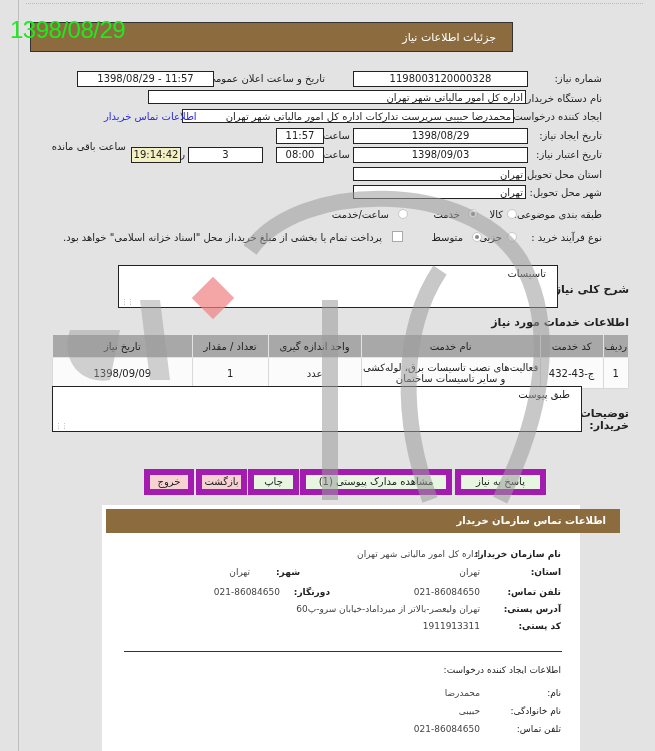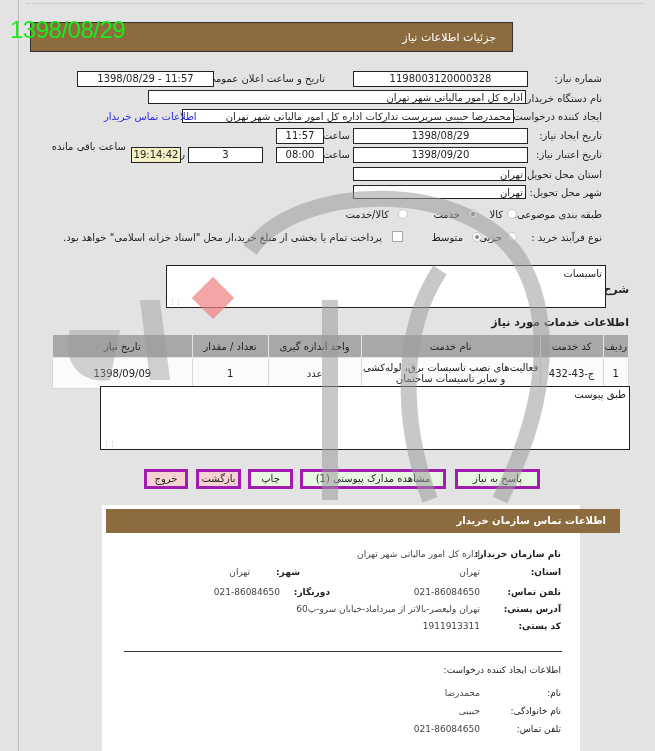--- a/index.html
+++ b/index.html
@@ -23,27 +23,27 @@
   .box {
     position:absolute; background:#fff; border:1px solid #222; height:14px;
     font-size:10px; line-height:14px; text-align:center; white-space:nowrap; overflow:hidden;
   }
   .box.rt { text-align:right; direction:rtl; padding-right:2px; box-sizing:border-box; }
   .box.yellow { background:#f3f0c4; }
   .link { position:absolute; color:#2a2ae0; direction:rtl; font-size:10px; }
   .radio { position:absolute; width:10px; height:10px; border-radius:50%; background:#fff; border:1px solid #c8c8c8; box-sizing:border-box; }
   .radio.on::after { content:""; position:absolute; left:2px; top:2px; width:4px; height:4px; border-radius:50%; background:#888; }
   .chk { position:absolute; width:11px; height:11px; background:#fff; border:1px solid #aaa; box-sizing:border-box; }
-  .ta { position:absolute; background:#fff; border:1px solid #222; direction:rtl; font-size:10px; padding:2px 3px; box-sizing:border-box;margin-left:48px; }
+  .ta { position:absolute; background:#fff; border:1px solid #222; direction:rtl; font-size:10px; padding:2px 11px; box-sizing:border-box; }
   .grip { position:absolute; left:2px; bottom:1px; font-size:7px; color:#999; letter-spacing:-1px; }
   .bold { font-weight:bold; font-size:11px; }
   table.svc { position:absolute; left:52px; top:334px; width:577px; border-collapse:collapse; direction:rtl; font-size:10px; }
   table.svc th { background:#a8a8a8; color:#222; font-weight:normal; height:20px; border:1px solid #e3e3e3; text-align:center; }
   table.svc td { background:#fbfbfb; height:28px; border:1px solid #d8d8d8; text-align:center; line-height:11px; }
-  .btn { position:absolute; top:469px; height:14px; border:3px solid #a21caf; font-size:10px; text-align:center; line-height:14px; direction:rtl; }
+  .btn { position:absolute; top:469px; height:14px; border:6px solid #a21caf; font-size:10px; text-align:center; line-height:14px; direction:rtl; }
   .btn.green { background:#e6f6e0; }
   .btn.pink { background:#f6d2d2; }
   .card { position:absolute; left:102px; top:505px; width:478px; height:246px; background:#fff; }
   .card-head { position:absolute; left:4px; top:4px; width:514px; height:24px; background:#8c6c3e; }
   .card-head span { position:absolute; right:14px; top:6px; color:#fff; font-weight:bold; font-size:10px; direction:rtl; }
   .cl { position:absolute; direction:rtl; font-size:9px; white-space:nowrap; }
   .cl.k { font-weight:bold; color:#222; }
   .cl.v { color:#444; }
   .divider { position:absolute; left:22px; top:146px; width:438px; height:1px; background:#333; }
   .watermark { position:absolute; pointer-events:none; z-index:3; }
@@ -70,40 +70,40 @@
 <div class="lbl" style="right:53px;top:111px;">ایجاد کننده درخواست:</div>
 <div class="box rt" style="left:182px;top:109px;width:332px;">محمدرضا حبیبی سرپرست تدارکات اداره کل امور مالیاتی شهر تهران</div>
 <div class="link" style="left:104px;top:111px;">اطلاعات تماس خریدار</div>
 
 <div class="lbl" style="right:53px;top:130px;">تاریخ ایجاد نیاز:</div>
 <div class="box" style="left:353px;top:128px;width:173px;">1398/08/29</div>
 <div class="lbl" style="right:305px;top:130px;">ساعت</div>
 <div class="box" style="left:276px;top:128px;width:46px;">11:57</div>
 
 <div class="lbl" style="right:53px;top:149px;">تاریخ اعتبار نیاز:</div>
-<div class="box" style="left:353px;top:147px;width:173px;">1398/09/20</div>
+<div class="box" style="left:353px;top:147px;width:173px;">1398/09/03</div>
 <div class="lbl" style="right:305px;top:149px;">ساعت</div>
 <div class="box" style="left:276px;top:147px;width:46px;">08:00</div>
 <div class="box" style="left:188px;top:147px;width:73px;">3</div>
 <div class="lbl" style="right:470px;top:149px;">روز و</div>
 <div class="box yellow" style="left:131px;top:147px;width:48px;">19:14:42</div>
 <div class="lbl" style="right:529px;top:141px;text-align:center;">ساعت باقی مانده</div>
 
 <div class="lbl" style="right:53px;top:169px;">استان محل تحویل:</div>
 <div class="box rt" style="left:353px;top:167px;width:173px;">تهران</div>
 <div class="lbl" style="right:53px;top:187px;">شهر محل تحویل:</div>
 <div class="box rt" style="left:353px;top:185px;width:173px;">تهران</div>
 
 <div class="lbl" style="right:53px;top:209px;">طبقه بندی موضوعی:</div>
 <div class="radio" style="left:507px;top:209px;"></div>
 <div class="lbl" style="right:152px;top:209px;">کالا</div>
 <div class="radio on" style="left:468px;top:209px;"></div>
 <div class="lbl" style="right:195px;top:209px;">خدمت</div>
 <div class="radio" style="left:398px;top:209px;"></div>
-<div class="lbl" style="right:266px;top:209px;">کالا/خدمت</div>
+<div class="lbl" style="right:266px;top:209px;">ساعت/خدمت</div>
 
 <div class="lbl" style="right:53px;top:232px;">نوع فرآیند خرید :</div>
 <div class="radio" style="left:507px;top:232px;"></div>
 <div class="lbl" style="right:153px;top:232px;">جزیی</div>
 <div class="radio on" style="left:472px;top:232px;"></div>
 <div class="lbl" style="right:192px;top:232px;">متوسط</div>
 <div class="chk" style="left:392px;top:231px;"></div>
 <div class="lbl" style="right:273px;top:232px;">پرداخت تمام یا بخشی از مبلغ خرید،از محل "اسناد خزانه اسلامی" خواهد بود.</div>
 
 <div class="lbl bold" style="right:26px;top:283px;">شرح کلی نیاز:</div>
@@ -130,21 +130,21 @@
       <td style="text-align:center;">ج-43-432</td>
       <td>فعالیت‌های نصب تاسیسات برق، لوله‌کشی و سایر تاسیسات ساختمان</td>
       <td>عدد</td>
       <td>1</td>
       <td>1398/09/09</td>
     </tr>
   </tbody>
 </table>
 
 <div class="lbl bold" style="right:26px;top:408px;width:50px;white-space:normal;line-height:12px;margin-left:48px;">توضیحات خریدار:</div>
-<div class="ta" style="left:52px;top:386px;width:530px;height:64px;">
+<div class="ta" style="left:52px;top:386px;width:530px;height:46px;">
   <span>طبق پیوست</span>
   <span class="grip">⋮⋮</span>
 </div>
 
 <div class="btn green" style="left:455px;width:79px;">پاسخ به نیاز</div>
 <div class="btn green" style="left:300px;width:140px;">مشاهده مدارک پیوستی (1)</div>
 <div class="btn green" style="left:248px;width:39px;">چاپ</div>
 <div class="btn pink" style="left:196px;width:39px;">بازگشت</div>
 <div class="btn pink" style="left:144px;width:38px;">خروج</div>
 

